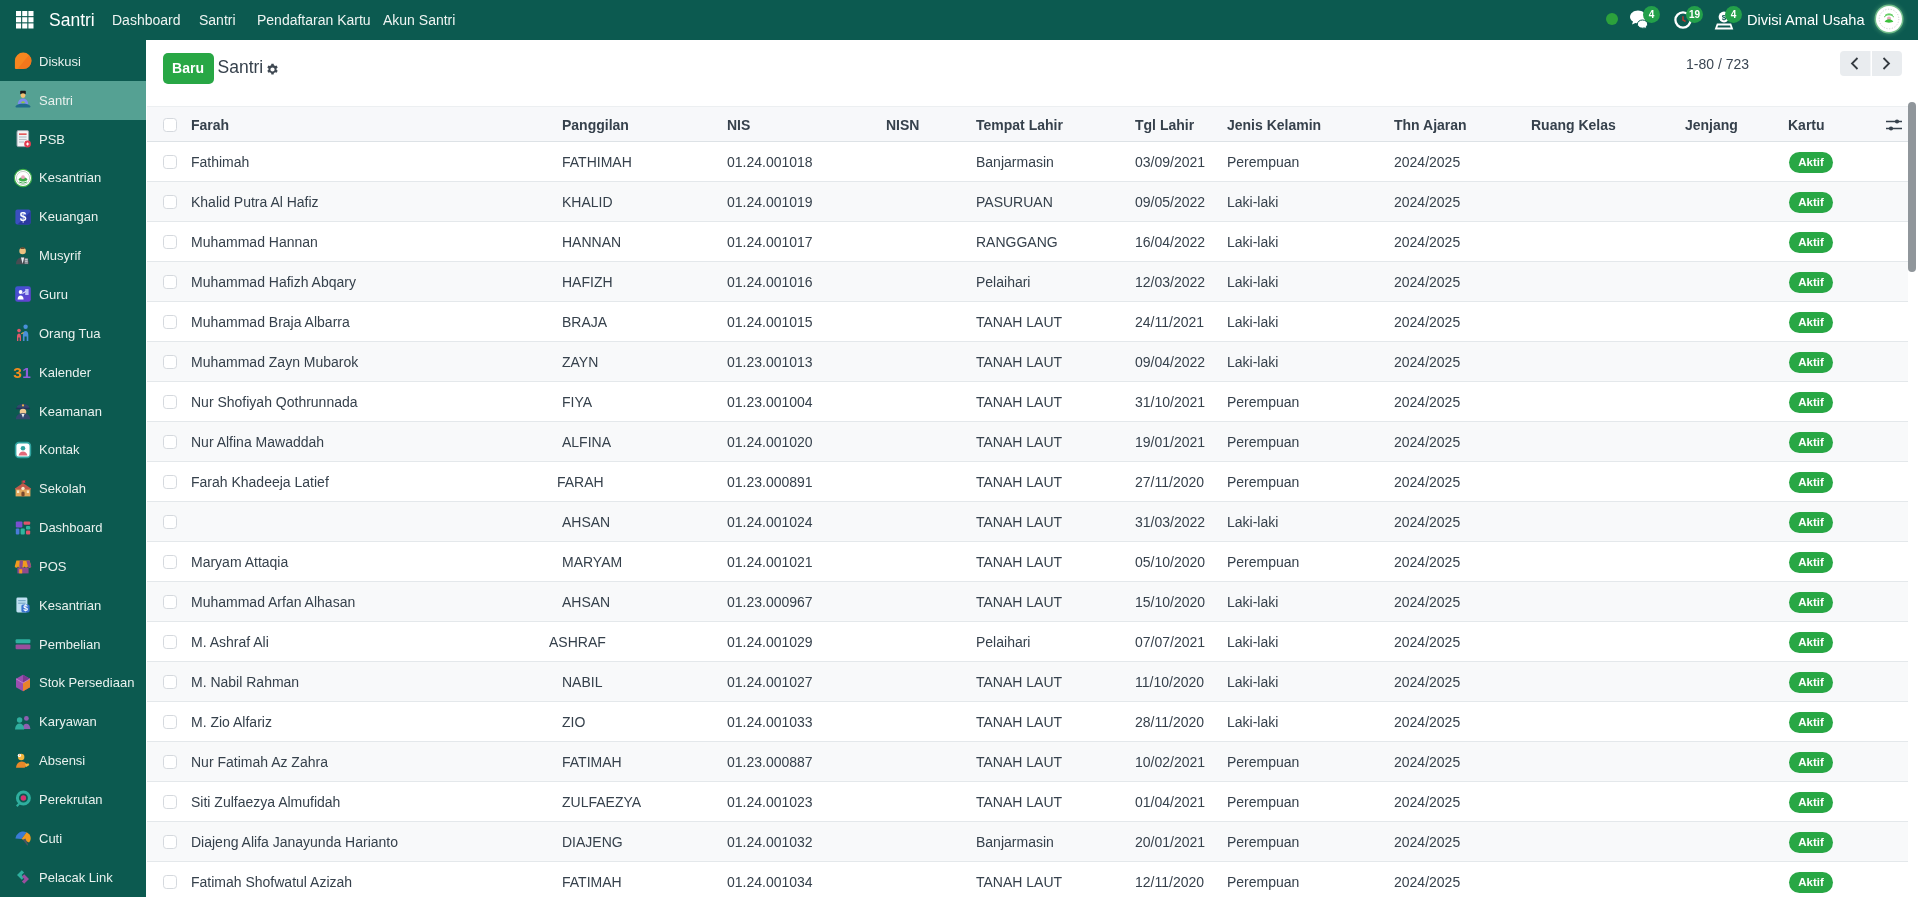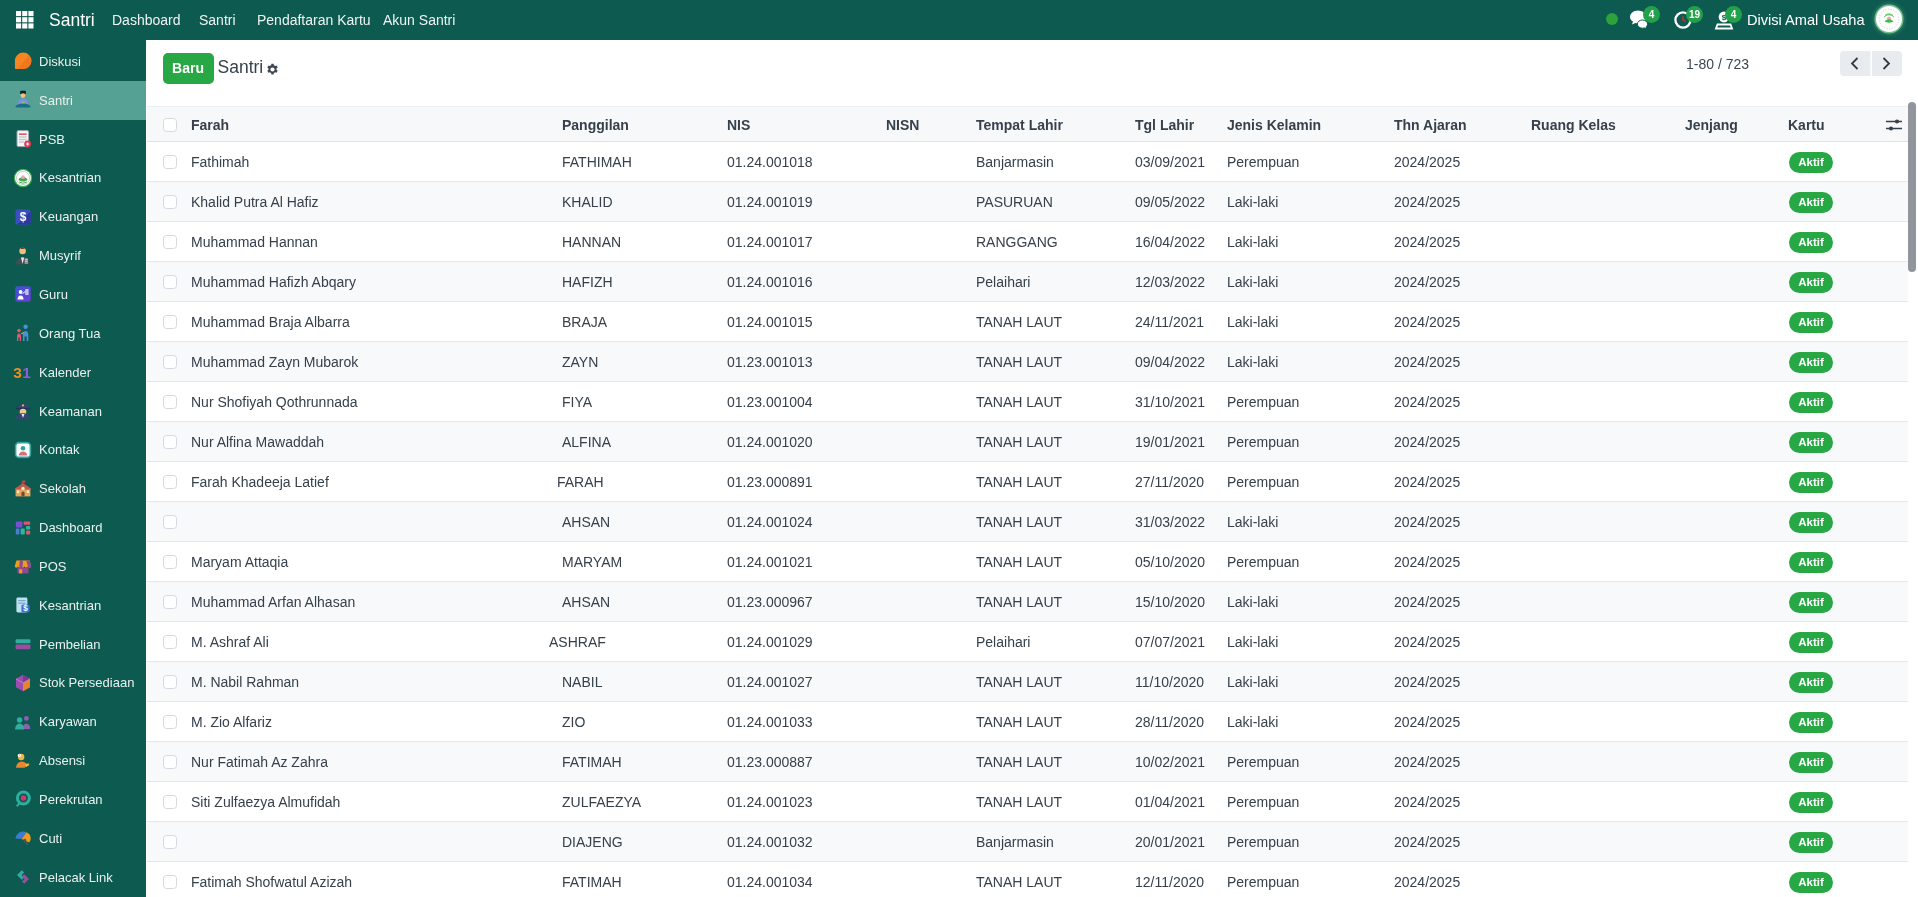--- a/index.html
+++ b/index.html
@@ -517,20 +517,21 @@
         <div class="c" style="left:415px">ZULFAEZYA</div>
         <div class="c" style="left:580px">01.24.001023</div>
         <div class="c" style="left:829px">TANAH LAUT</div>
         <div class="c" style="left:988px">01/04/2021</div>
         <div class="c" style="left:1080px">Perempuan</div>
         <div class="c" style="left:1247px">2024/2025</div>
         <div class="badge" style="left:1642px;top:9.5px">Aktif</div>
       </div>
       <div class="row alt">
         <div class="cb" style="left:16px;top:13px"></div>
+        <div class="c" style="left:44px">Diajeng Alifa Janayunda Harianto</div>
         <div class="c" style="left:415px">DIAJENG</div>
         <div class="c" style="left:580px">01.24.001032</div>
         <div class="c" style="left:829px">Banjarmasin</div>
         <div class="c" style="left:988px">20/01/2021</div>
         <div class="c" style="left:1080px">Perempuan</div>
         <div class="c" style="left:1247px">2024/2025</div>
         <div class="badge" style="left:1642px;top:9.5px">Aktif</div>
       </div>
       <div class="row">
         <div class="cb" style="left:16px;top:13px"></div>

